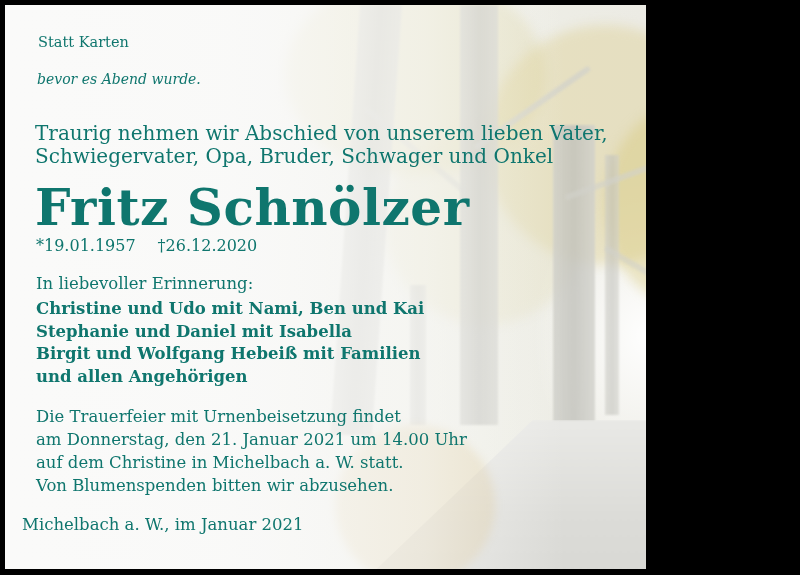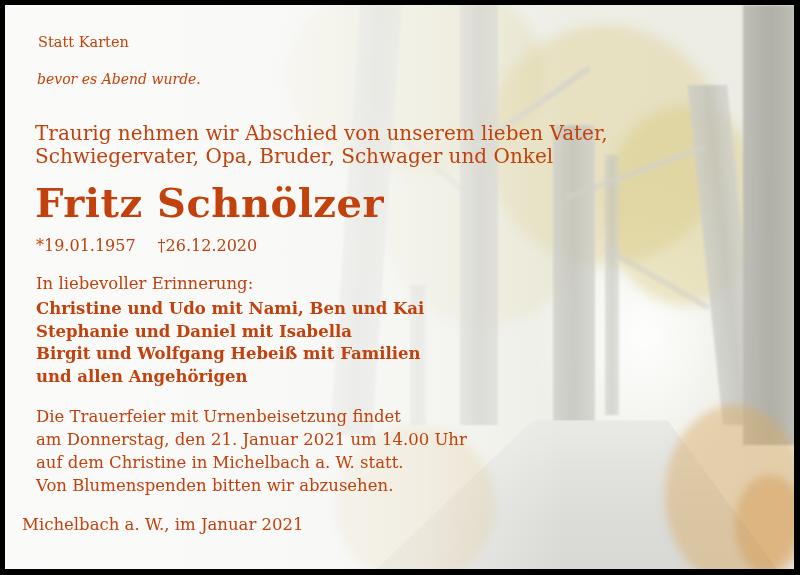--- a/index.html
+++ b/index.html
@@ -7,26 +7,26 @@
       padding: 0;
       width: 800px;
       height: 575px;
       overflow: hidden;
       background: #000;
     }
     .notice {
       position: absolute;
       left: 5px;
       top: 5px;
-      width: 789px;
+      width: 641px;
       height: 564px;
       overflow: hidden;
       background: #f6f6f4;
       font-family: "DejaVu Serif", "Liberation Serif", serif;
-      color: #c2410c;
+      color: #0f766e;
     }
 
     
     .bg {
       position: absolute;
       inset: 0;
       overflow: hidden;
     }
     .bg .sky {
       position: absolute;
@@ -106,21 +106,21 @@
     .intro {
       left: 30px;
       top: 117px;
       font-size: 20px;
       line-height: 23px;
     }
     .intro div { white-space: nowrap; }
     .name {
       left: 30px;
       top: 178px;
-      font-size: 40px;
+      font-size: 50px;
       font-weight: bold;
       letter-spacing: 0.5px;
     }
     .dates {
       left: 31px;
       top: 233px;
       font-size: 16px;
     }
     .dates span { display: inline-block; text-align: right; }
     .dates .death { margin-left: 22px; }

